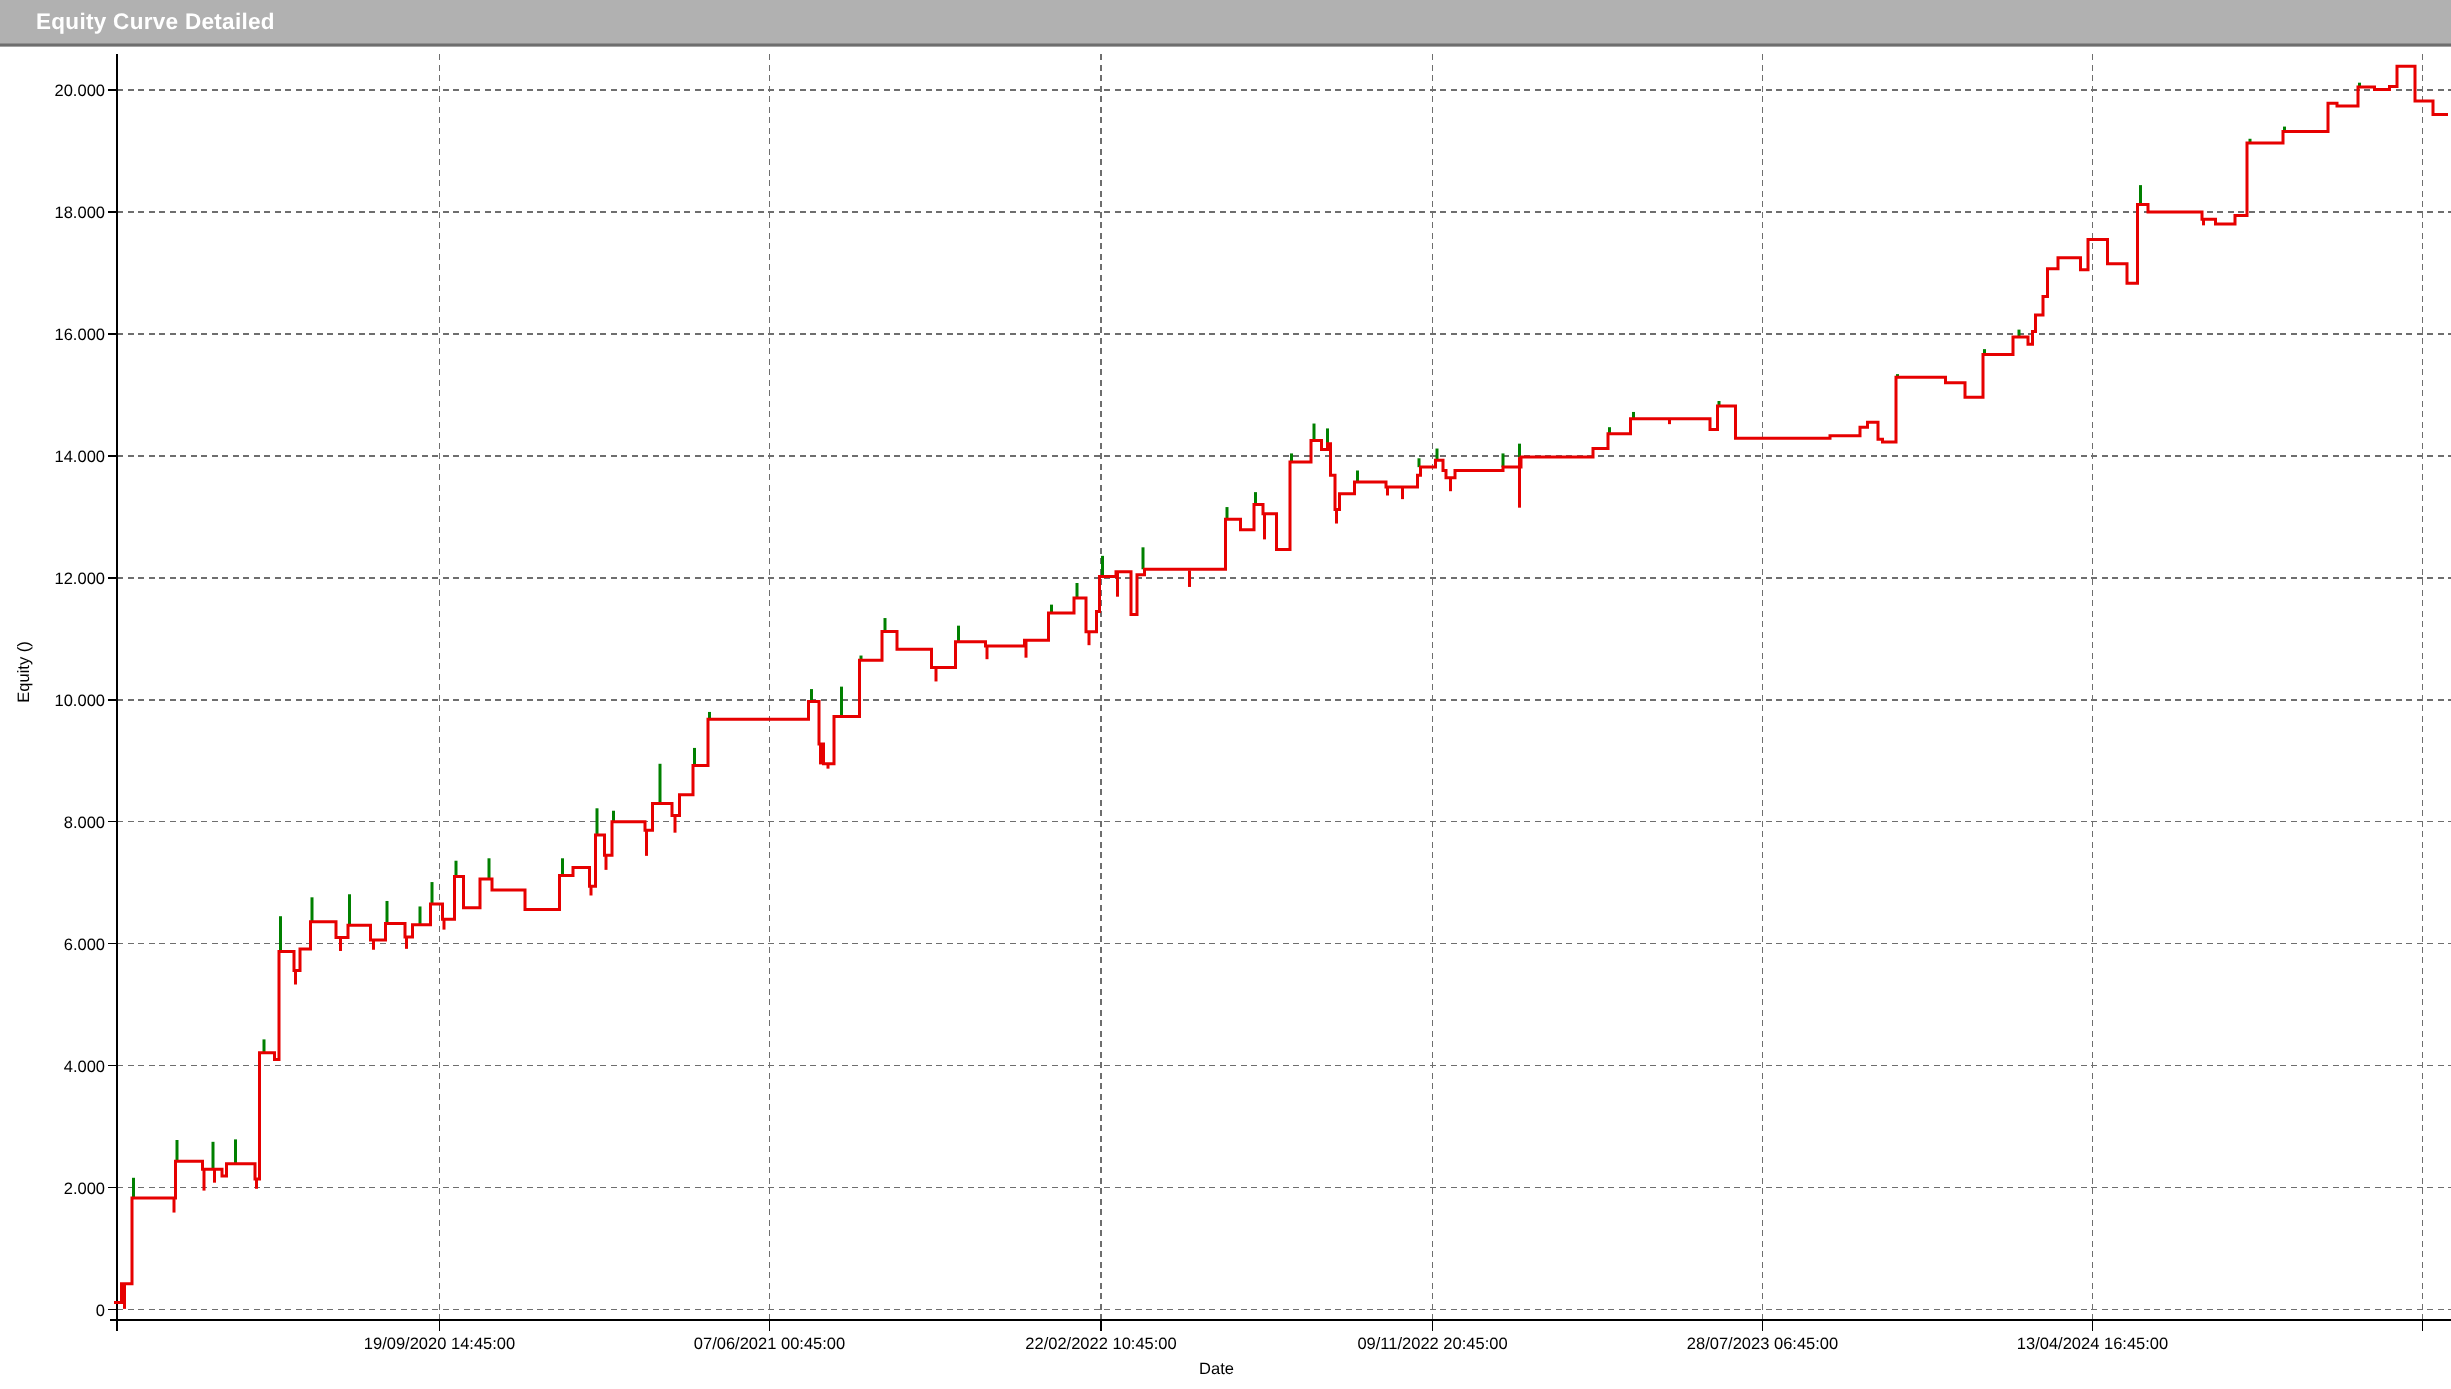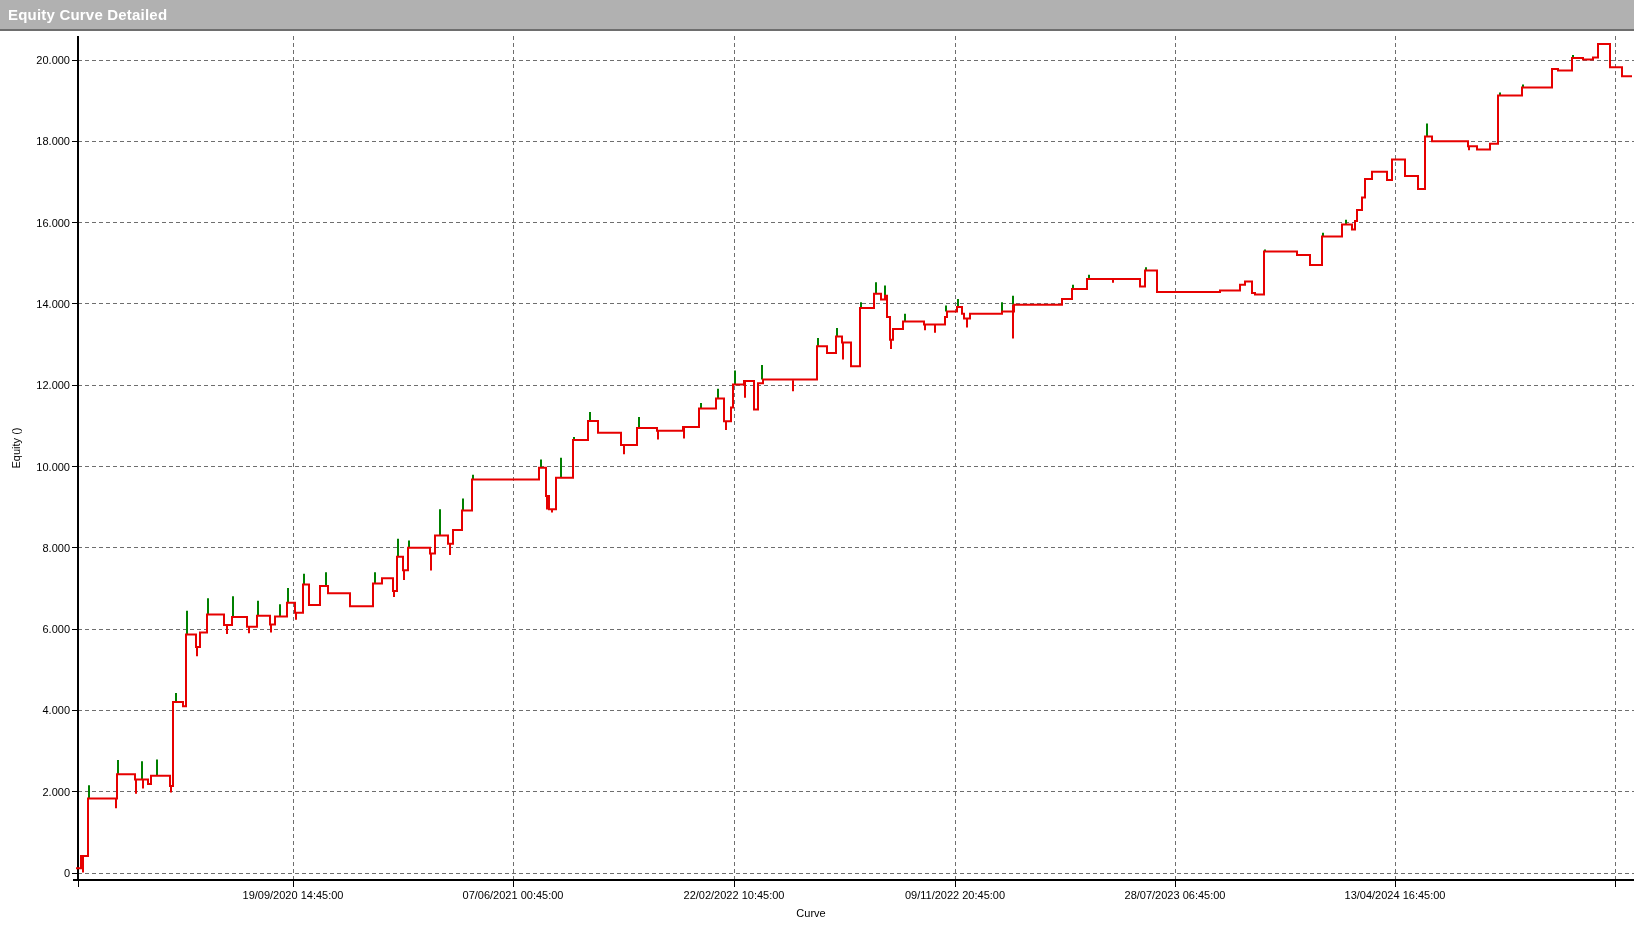--- a/index.html
+++ b/index.html
@@ -1,20 +1,20 @@
 <!DOCTYPE html>
 <html><head>
 <meta charset="utf-8">
 <style>
   html,body{margin:0;padding:0;width:1634px;height:926px;overflow:hidden;background:#ffffff;
     font-family:"Liberation Sans",sans-serif;}
   #window{position:relative;width:1634px;height:926px;background:#ffffff;}
   #titlebar{position:absolute;left:0;top:0;width:1634px;height:29px;background:#b1b1b1;
     border-bottom:2px solid #6e6e6e;z-index:3;display:flex;align-items:center;}
-  #titlebar .title{color:#ffffff;font-weight:bold;font-size:15px;padding-left:8px;letter-spacing:.2px;}
+  #titlebar .title{color:#ffffff;font-weight:bold;font-size:15px;padding-left:24px;letter-spacing:.2px;}
   #plot-svg{position:absolute;left:0;top:0;z-index:1;}
   .axis-title-y{position:absolute;left:-23px;top:441px;width:80px;height:14px;z-index:2;
     transform:rotate(-90deg);font-size:11px;color:#000;text-align:center;}
   .axis-title-x{position:absolute;left:781px;top:907px;width:60px;height:14px;z-index:2;
     font-size:11px;color:#000;text-align:center;}
 </style>
 </head>
 <body>
 
 <div id="window">
@@ -154,14 +154,14 @@
       <line x1="925" y1="324.6315000000001" x2="925" y2="330.3225" stroke="#e60000" stroke-width="2"></line>
       <line x1="935" y1="324.6315000000001" x2="935" y2="332.76150000000007" stroke="#e60000" stroke-width="2"></line>
       <line x1="967" y1="318.534" x2="967" y2="327.477" stroke="#e60000" stroke-width="2"></line>
       <line x1="1013" y1="304.71299999999997" x2="1013" y2="338.4525" stroke="#e60000" stroke-width="2"></line>
       <line x1="1113" y1="279.10350000000005" x2="1113" y2="282.76200000000006" stroke="#e60000" stroke-width="2"></line>
       <line x1="1469" y1="146.178" x2="1469" y2="150.24300000000005" stroke="#e60000" stroke-width="2"></line>
       <path d="M 76 868.3 H 81 V 855.9 H 88 V 798.6 H 117 V 774.2 H 135 V 779.5 H 148 V 784.0 H 151 V 775.8 H 170 V 786.0 H 173 V 701.9 H 183 V 706.3 H 186 V 634.4 H 196 V 647.0 H 200 V 632.6 H 207 V 614.5 H 224 V 625.0 H 232 V 616.9 H 247 V 626.7 H 257 V 615.7 H 270 V 624.6 H 275 V 616.5 H 287 V 602.7 H 295 V 612.8 H 303 V 584.4 H 309 V 605.1 H 320 V 586.0 H 328 V 593.3 H 350 V 606.3 H 373 V 583.6 H 382 V 578.3 H 393 V 590.9 H 397 V 556.7 H 403 V 570.2 H 408 V 547.8 H 430 V 553.5 H 435 V 535.6 H 448 V 543.7 H 453 V 529.9 H 462 V 510.4 H 472 V 479.5 H 539 V 467.7 H 546 V 496.0 H 549 V 509.2 H 556 V 477.7 H 573 V 440.1 H 588 V 421.0 H 598 V 432.8 H 621 V 445.0 H 637 V 427.9 H 657 V 430.7 H 683 V 426.9 H 699 V 408.6 H 716 V 398.6 H 724 V 421.2 H 731 V 407.6 H 733 V 384.4 H 744 V 381.1 H 754 V 409.6 H 758 V 383.2 H 763 V 379.5 H 817 V 346.2 H 827 V 353.1 H 836 V 336.4 H 842 V 342.5 H 851 V 366.3 H 860 V 308.0 H 874 V 293.7 H 881 V 299.6 H 885 V 295.8 H 887 V 316.9 H 890 V 339.7 H 893 V 329.1 H 903 V 321.4 H 924 V 324.6 H 945 V 316.9 H 947 V 311.4 H 957 V 306.9 H 962 V 313.7 H 964 V 318.5 H 970 V 313.7 H 1002 V 311.4 H 1014 V 304.7 H 1062 V 299.0 H 1072 V 289.1 H 1087 V 279.1 H 1140 V 286.4 H 1145 V 270.6 H 1157 V 292.1 H 1220 V 290.5 H 1240 V 284.8 H 1245 V 281.5 H 1252 V 292.9 H 1255 V 294.6 H 1264 V 251.5 H 1297 V 255.1 H 1310 V 264.9 H 1322 V 236.4 H 1342 V 224.6 H 1352 V 229.5 H 1355 V 221.0 H 1357 V 210.0 H 1362 V 197.6 H 1365 V 179.1 H 1372 V 171.8 H 1387 V 179.9 H 1392 V 159.6 H 1405 V 175.9 H 1418 V 188.9 H 1425 V 136.4 H 1432 V 141.3 H 1468 V 146.2 H 1477 V 149.4 H 1490 V 143.7 H 1498 V 95.4 H 1522 V 87.6 H 1552 V 68.9 H 1558 V 70.6 H 1572 V 58.0 H 1583 V 59.6 H 1593 V 57.6 H 1598 V 44.1 H 1610 V 67.3 H 1622 V 76.3 H 1630 V 76.3 H 1632" fill="none" stroke="#e60000" stroke-width="2" stroke-linejoin="miter"></path>
     </svg>
 
   <div class="axis-title-y">Equity ()</div>
-  <div class="axis-title-x">Curve</div>
+  <div class="axis-title-x">Date</div>
 </div>
 
 </body></html>

